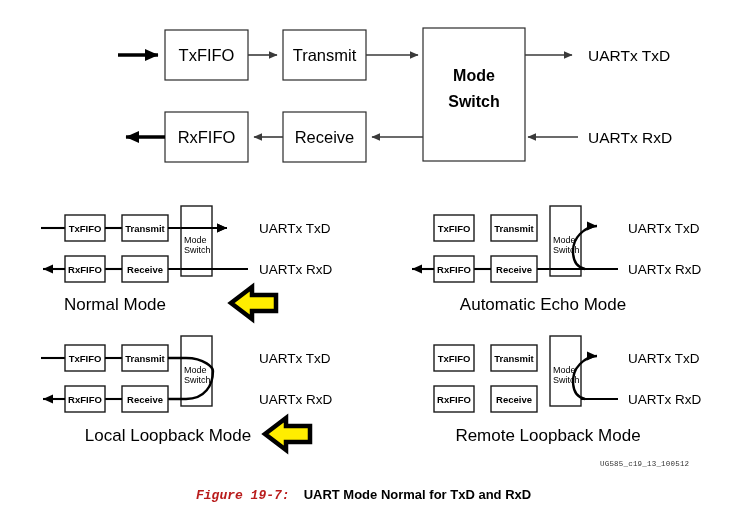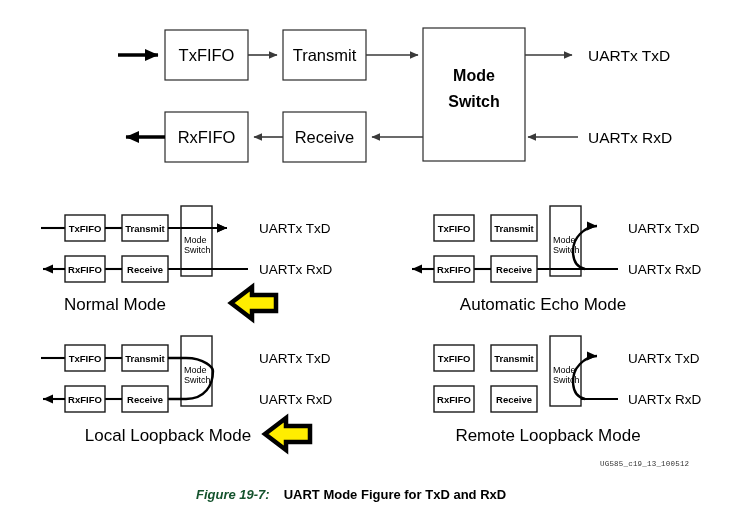--- a/index.html
+++ b/index.html
@@ -109,25 +109,25 @@
     color: #333333;
     letter-spacing: 0.2px;
     white-space: nowrap;
   }
   .caption {
     position: absolute;
     white-space: nowrap;
     font-size: 12.5px;
   }
   .caption .cap-num {
-    font-family: Liberation Sans, sans-serif;
+    font-family: Liberation Mono, monospace;
     font-style: italic;
     font-weight: bold;
     font-size: 13px;
-    color: #14532d;
+    color: #b91c1c;
   }
   .caption .cap-title {
     font-family: "Liberation Sans", sans-serif;
     font-weight: bold;
     font-size: 13px;
     color: #000000;
     margin-left: 14px;
   }
 </style>
 </head>
@@ -297,16 +297,16 @@
       <text class="lbl-io-small" x="628" y="363">UARTx TxD</text>
       <text class="lbl-io-small" x="628" y="404">UARTx RxD</text>
 
       <text class="lbl-mode" x="548" y="441" text-anchor="middle">Remote Loopback Mode</text>
     </g>
   </svg>
 
   <div class="tagline" style="left:600px; top:460px;">UG585_c19_13_100512</div>
 
   <div class="caption" style="left:196px; top:487px;">
-    <span class="cap-num">Figure 19-7:</span><span class="cap-title">UART Mode Figure for TxD and RxD</span>
+    <span class="cap-num">Figure 19-7:</span><span class="cap-title">UART Mode Normal for TxD and RxD</span>
   </div>
 
 </div>
 
 </body></html>

